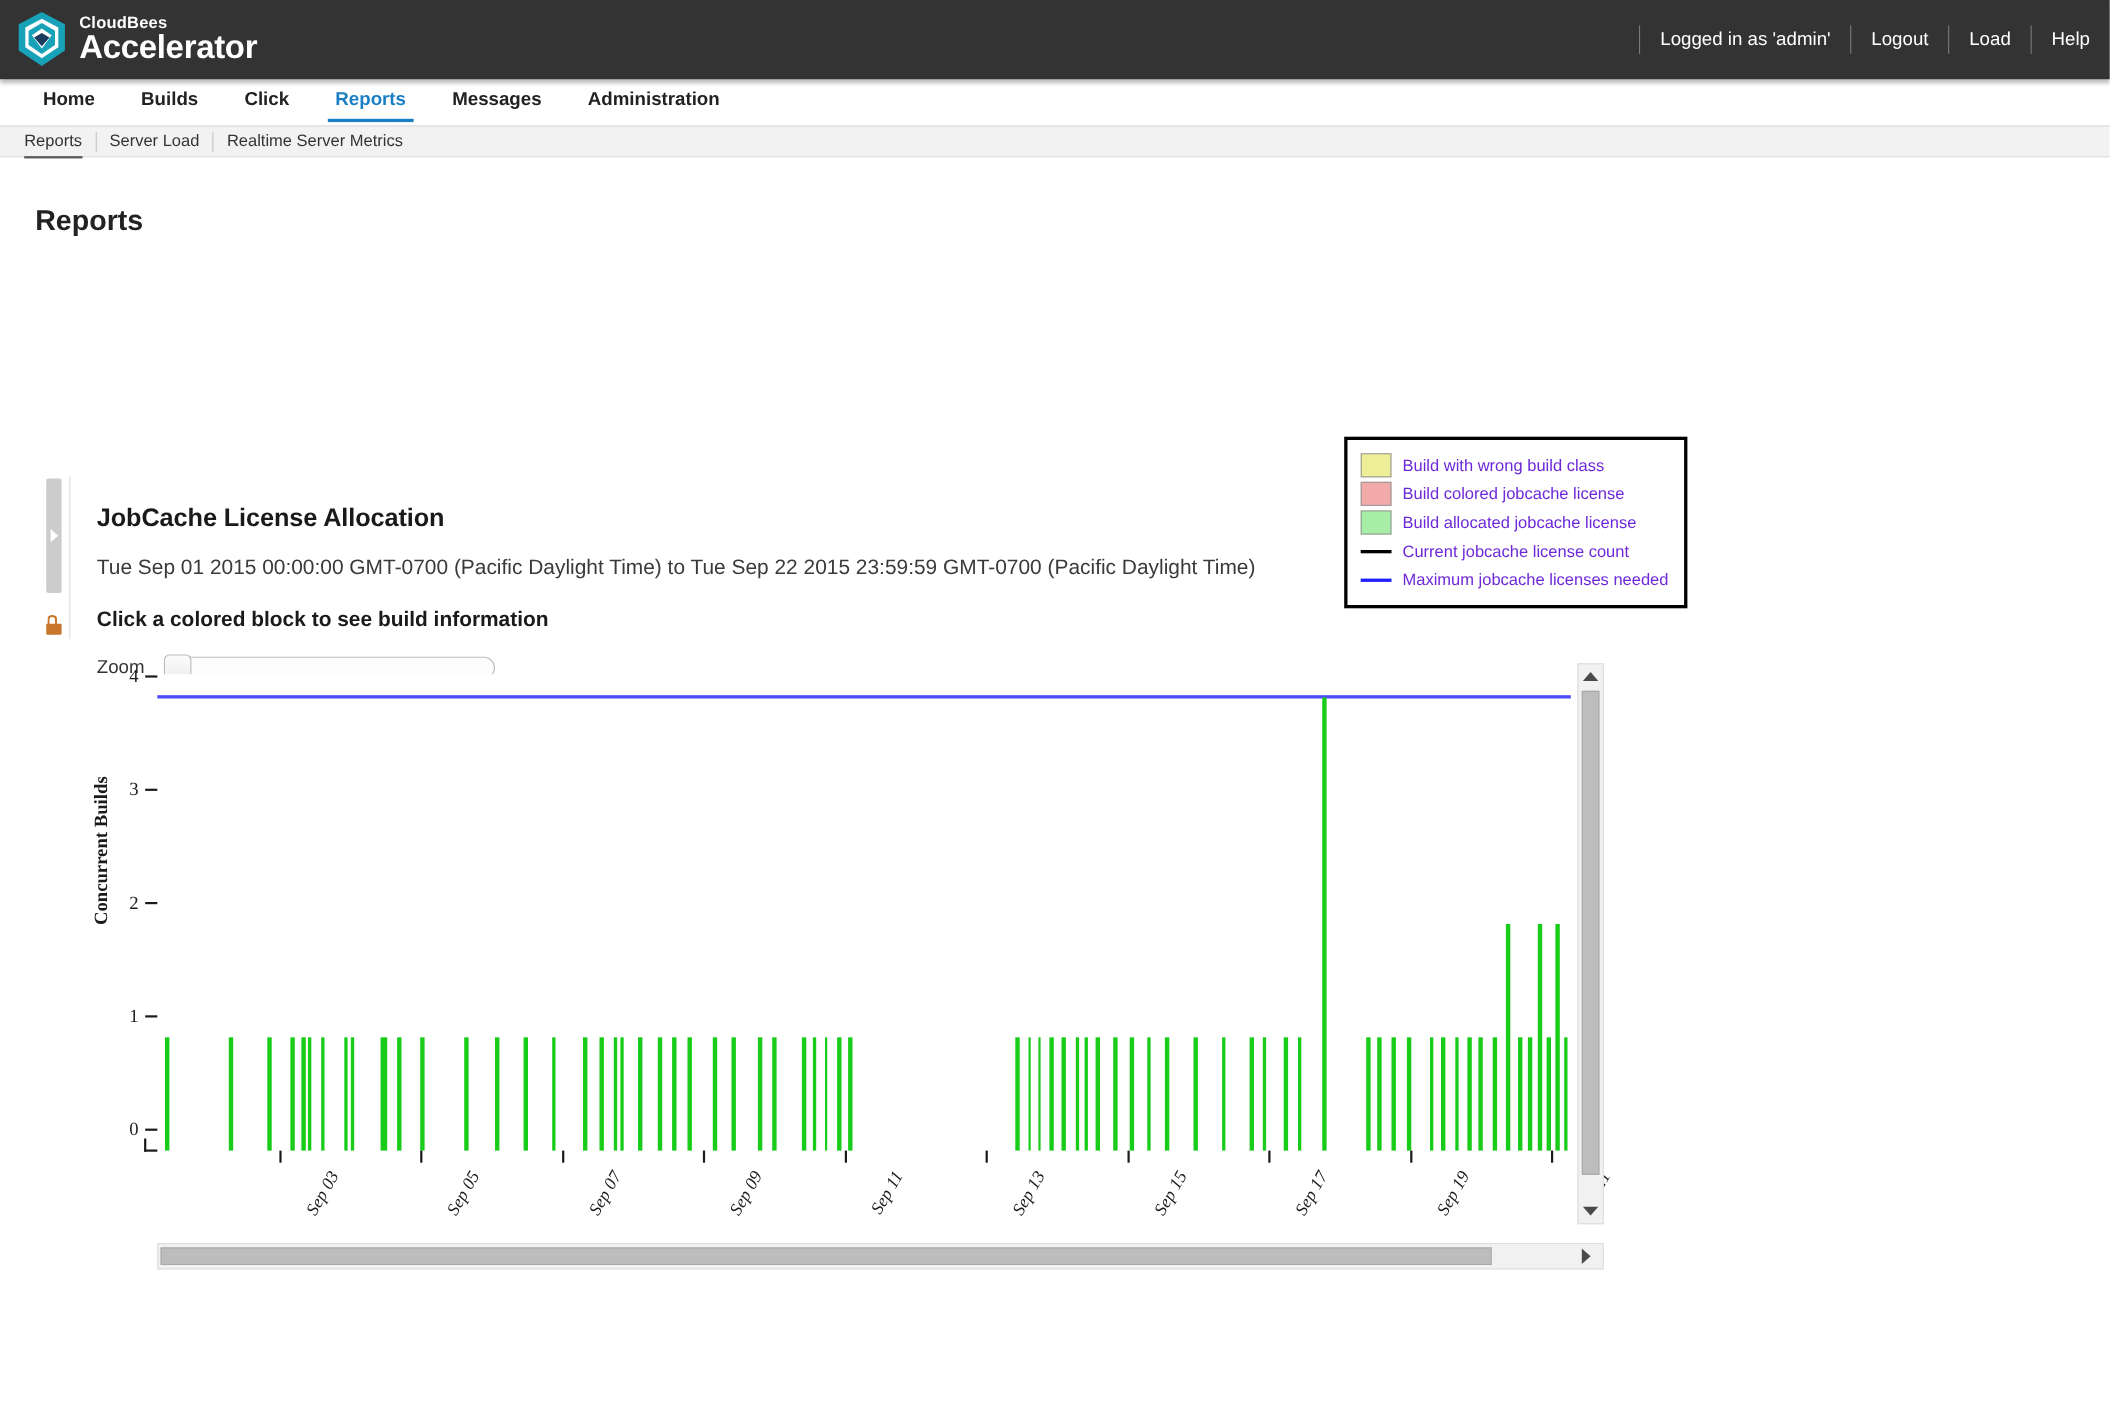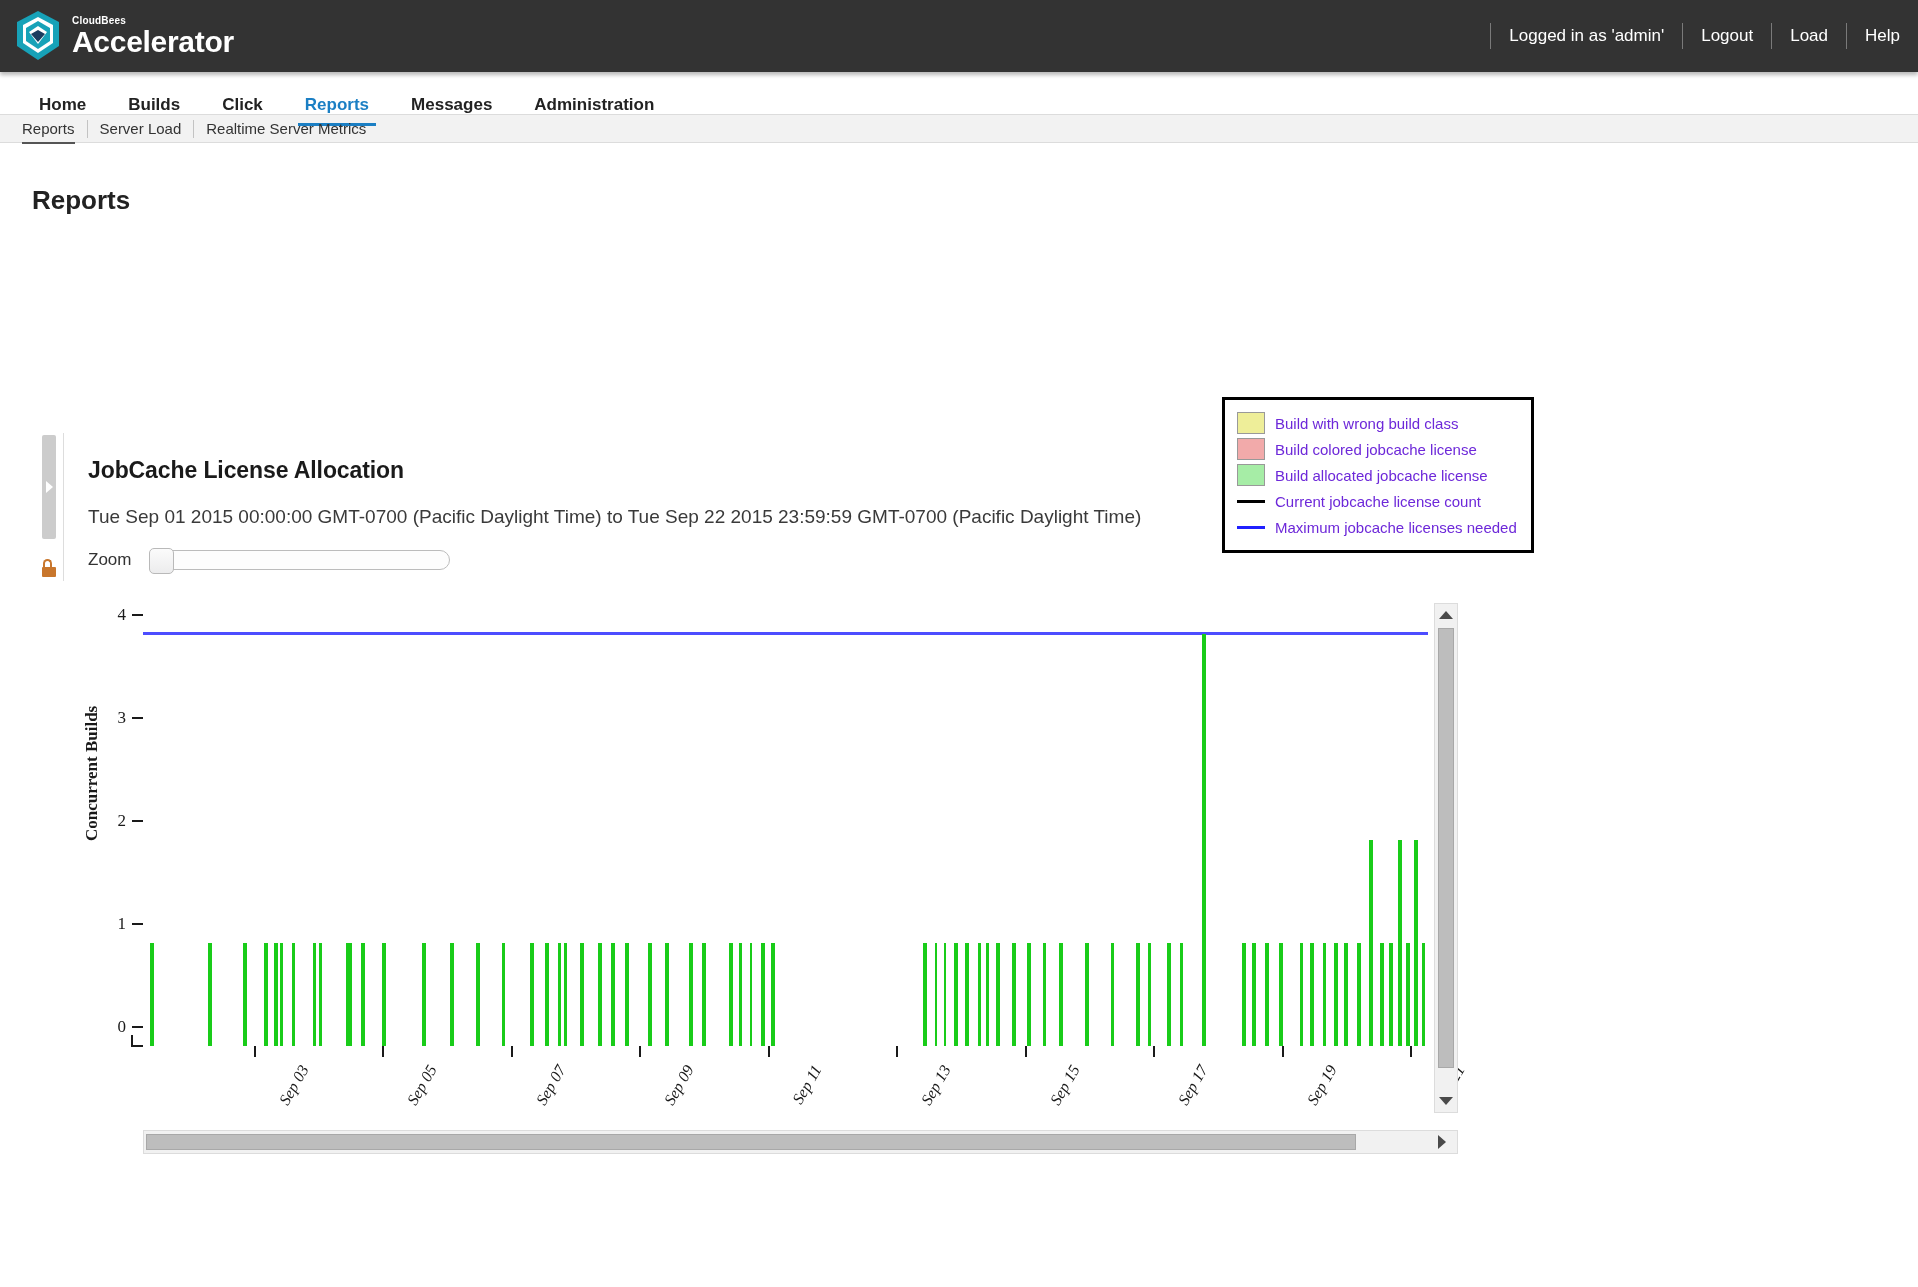--- a/index.html
+++ b/index.html
@@ -19,21 +19,21 @@
     display: flex;
     align-items: center;
     justify-content: space-between;
     box-shadow: 0 3px 4px rgba(0,0,0,0.28);
     z-index: 5;
   }
   .brand { display: flex; align-items: center; padding-left: 14px; }
   .brand-logo { width: 48px; height: 52px; position: relative; }
   .brand-text { margin-left: 10px; line-height: 1; }
   .brand-sub {
-    font-size: 10px; color: #ffffff; font-weight: bold;
+    font-size: 15px; color: #ffffff; font-weight: bold;
     letter-spacing: .2px; margin-bottom: 1px;
   }
   .brand-name {
     font-size: 30px; color: #ffffff; font-weight: bold;
     letter-spacing: -0.3px;
   }
 
   .topnav-right {
     display: flex; align-items: center; padding-right: 18px;
     font-size: 17px; color: #ffffff;
@@ -44,21 +44,21 @@
   .topnav-right a { color: #ffffff; text-decoration: none; white-space: nowrap; }
   .topnav-right .static { color: #ffffff; white-space: nowrap; }
 
   
   .mainnav {
     height: 42px;
     background: #ffffff;
     display: flex;
     align-items: flex-start;
     padding-left: 18px;
-    padding-top: 23px;
+    padding-top: 8px;
     border-bottom: 1px solid #ffffff;
   }
   .mainnav .item {
     font-size: 17px; font-weight: bold; color: #222222;
     padding: 0 21px 11px 21px; text-decoration: none;
     position: relative; white-space: nowrap;
   }
   .mainnav .item.active { color: #1b7fc4; }
   .mainnav .item.active:after {
     content: ""; position: absolute; left: 14px; right: 14px; bottom: 0;
@@ -335,20 +335,21 @@
   </div>
   <div class="left-divider"></div>
   <div class="lock-icon">
     <div class="shackle"></div>
     <div class="body"></div>
   </div>
 
   <div class="report">
     <h2>JobCache License Allocation</h2>
     <div class="date-range">Tue Sep 01 2015 00:00:00 GMT-0700 (Pacific Daylight Time) to Tue Sep 22 2015 23:59:59 GMT-0700 (Pacific Daylight Time)</div>
+    <div class="click-hint">Click a colored block to see build information</div>
 
 
     <div class="zoom-row">
       <div class="zoom-label">Zoom</div>
       <div class="zoom-track">
         <div class="zoom-thumb"></div>
       </div>
     </div>
   </div>
 

